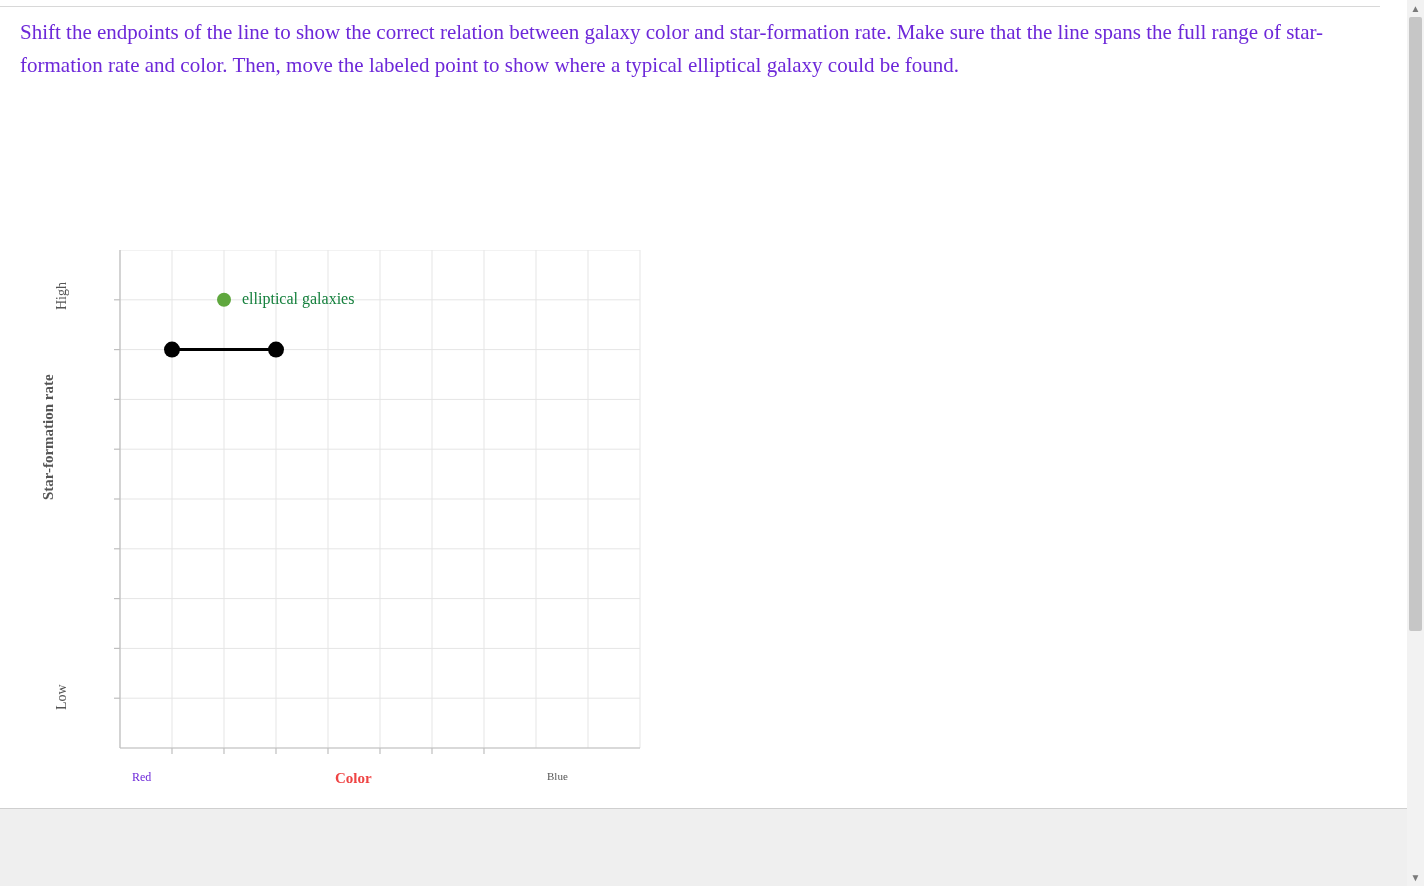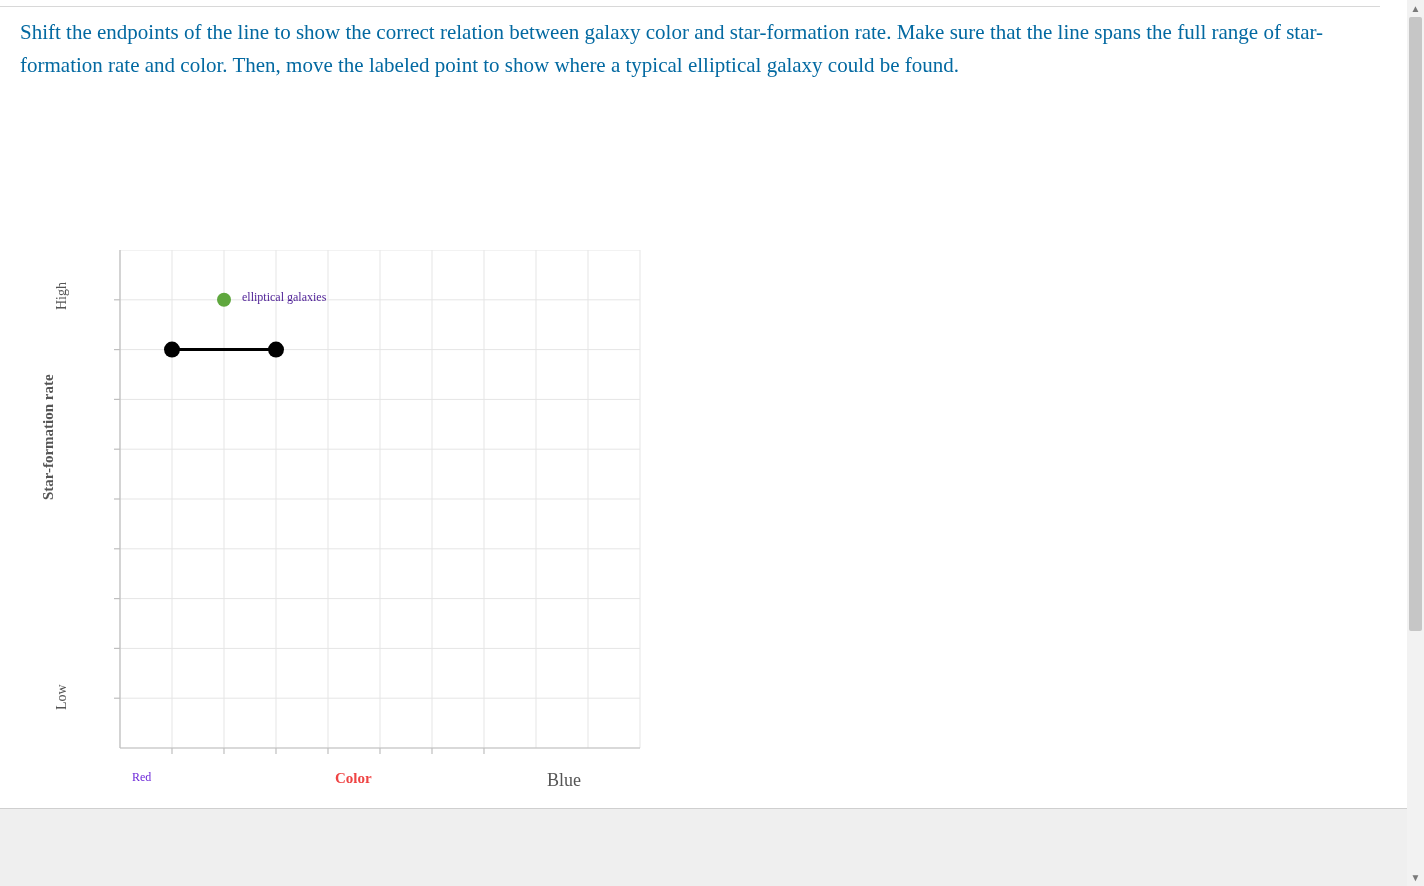--- a/index.html
+++ b/index.html
@@ -21,21 +21,21 @@
     height: 1px;
     background: #d8d8d8;
   }
 
   
   .prompt {
     position: absolute;
     top: 16px;
     left: 20px;
     width: 1340px;
-    color: #0369a1;
+    color: #6d28d9;
     font-size: 21px;
     line-height: 1.55;
   }
 
   
   .chart-stage {
     position: absolute;
     top: 250px;
     left: 50px;
     width: 650px;
@@ -92,29 +92,29 @@
     left: 285px;
     top: 520px;
     font-size: 15px;
     font-weight: bold;
     color: #ef4444;
   }
   .x-tick-right {
     position: absolute;
     left: 497px;
     top: 520px;
-    font-size: 18px;
+    font-size: 11px;
     color: #555;
   }
 
   
   .point-label {
     position: absolute;
-    font-size: 12px;
-    color: #4c1d95;
+    font-size: 16px;
+    color: #15803d;
     white-space: nowrap;
   }
 
   
   .bottom-divider {
     position: absolute;
     top: 808px;
     left: 0;
     width: 1424px;
     height: 1px;

